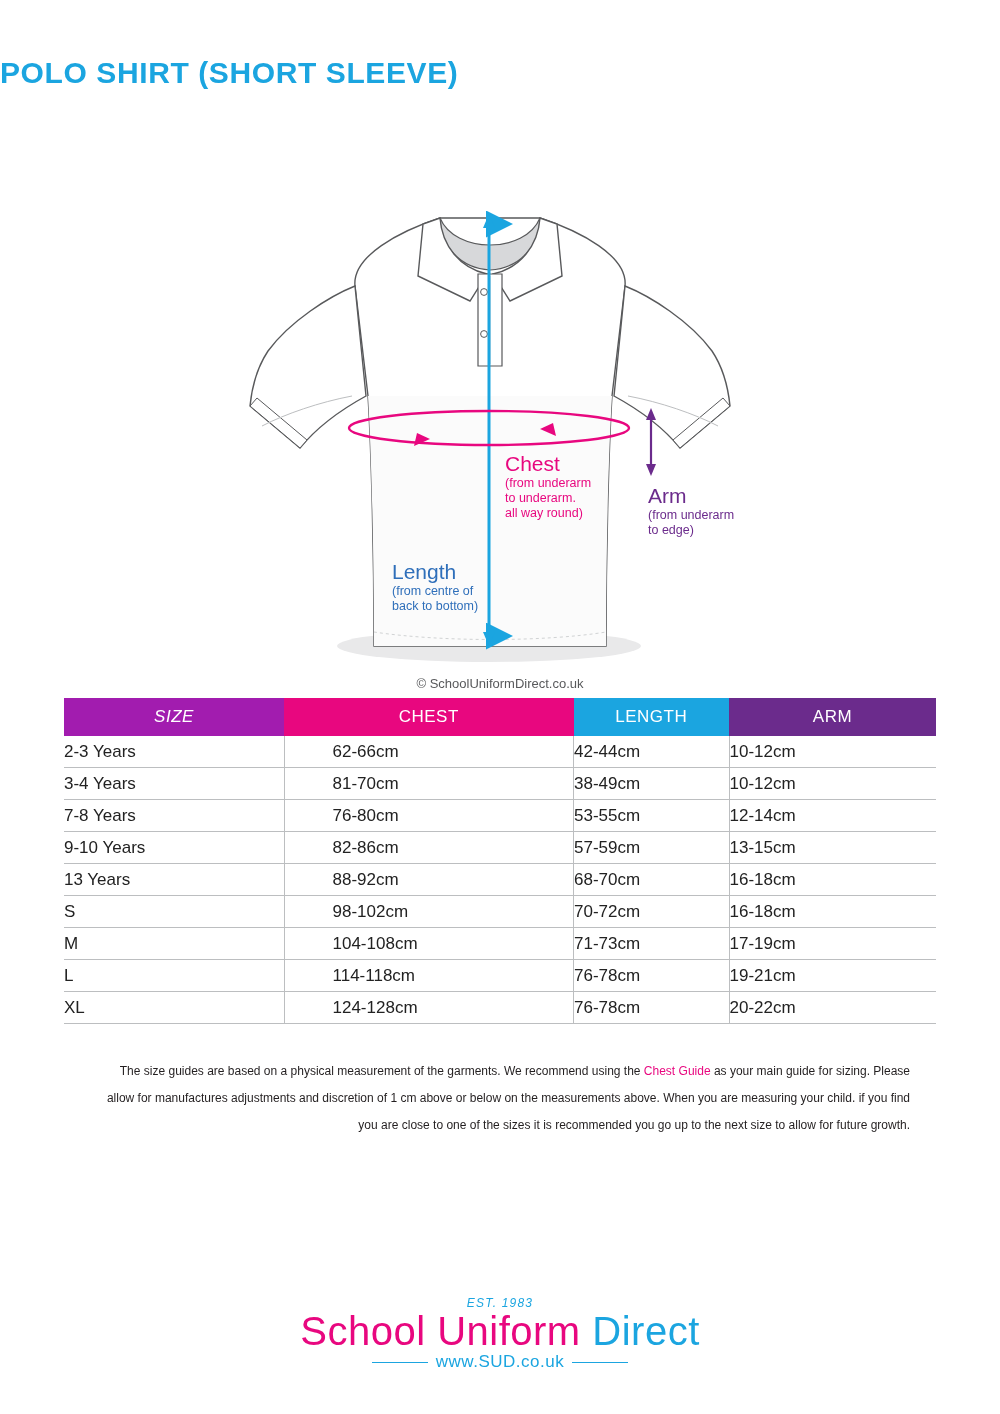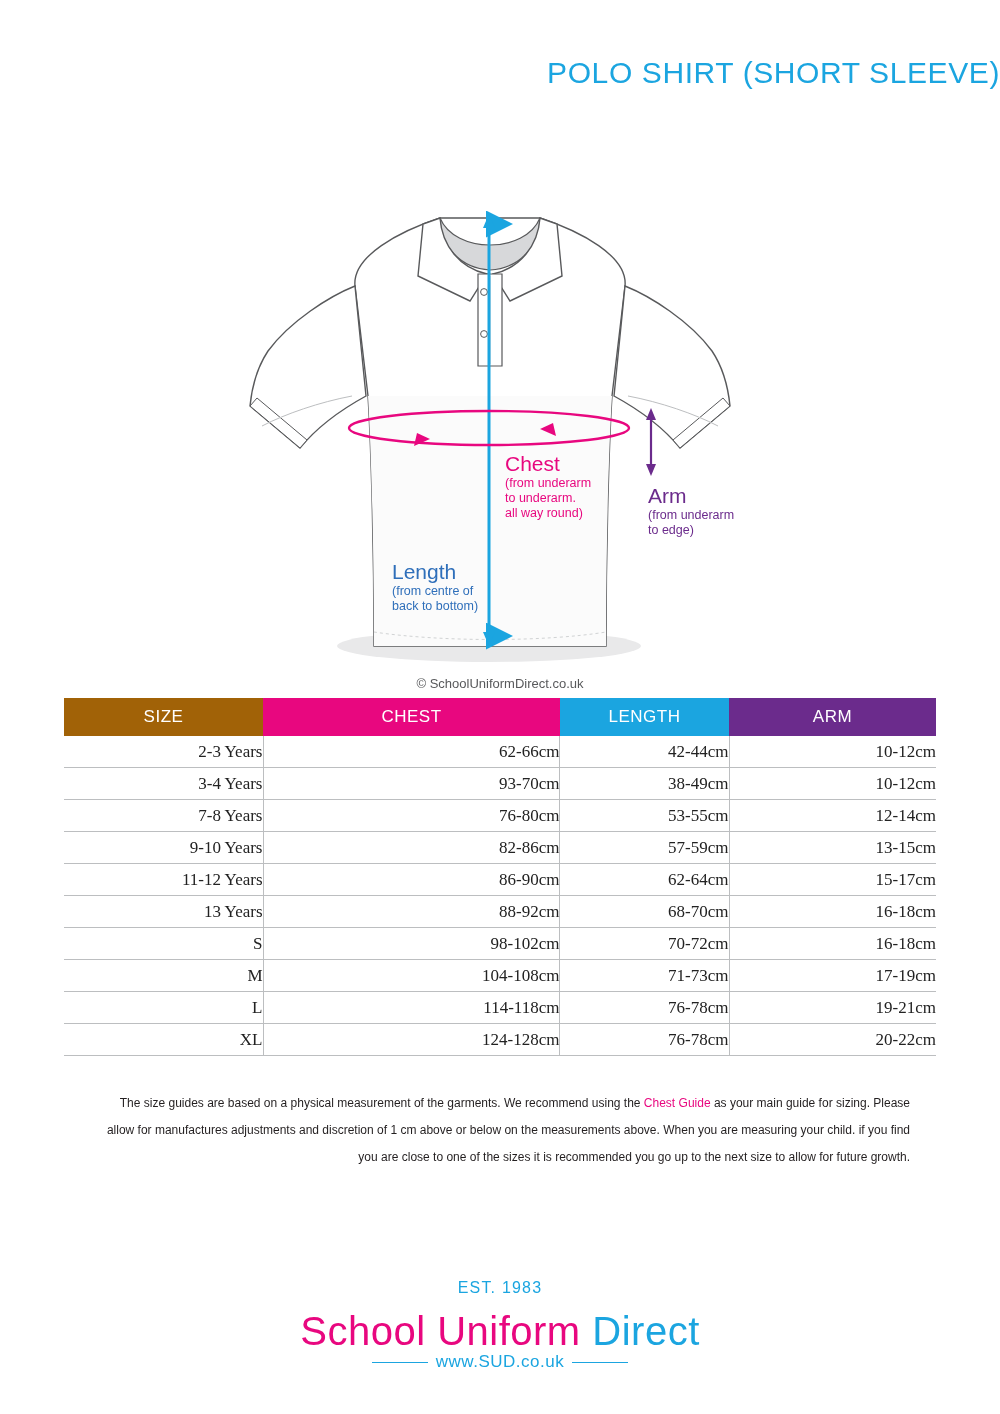--- a/index.html
+++ b/index.html
@@ -10,25 +10,25 @@
     font-family: "Liberation Sans", sans-serif;
   }
   .page {
     position: relative;
     width: 1000px; height: 1414px;
     overflow: hidden;
   }
 
   
   .title {
-    text-align: right;
+    text-align: left;
     color: #1ba5e0;
     font-size: 30px;
     letter-spacing: 0.6px;
-    font-weight: 400;
+    font-weight: 700;
     margin-top: 56px;
   }
 
   
   .diagram {
     position: relative;
     width: 1000px;
     height: 600px;
     margin-top: 6px;
   }
@@ -65,31 +65,30 @@
     color: #222;
   }
   thead th {
     color: #ffffff;
     font-weight: 400;
     font-size: 17px;
     letter-spacing: 0.5px;
     padding: 9px 0;
     text-align: center;
   }
-  th.h-size   { background: #a16207; width: 199px; }
+  th.h-size   { background: #a21caf; width: 220px; font-style: italic; }
   th.h-chest  { background: #e8077f; }
   th.h-length { background: #1ba5e0; }
   th.h-arm    { background: #6b2b8c; width: 207px; }
 
   tbody td {
-    text-align: right;
+    text-align: left;
     padding: 5.5px 0;
     border-bottom: 1px solid #bcbec0;
     font-size: 17px;
-    font-family: Liberation Serif, serif;
   }
   tbody tr td:first-child { border-right: 1px solid #bcbec0; }
   tbody tr td:nth-child(2) { border-right: 1px solid #bcbec0; padding-left: 48px; }
   tbody tr td:nth-child(3) { border-right: 1px solid #bcbec0; }
   tbody tr:last-child td { border-bottom: 1px solid #bcbec0; }
 
   
   .note {
     width: 820px;
     margin: 34px auto 0;
@@ -102,23 +101,24 @@
 
   
   .footer {
     position: absolute;
     left: 0; right: 0;
     bottom: 42px;
     text-align: center;
   }
   .est {
     color: #1ba5e0;
-    font-size: 16px;
+    font-size: 12px;
     letter-spacing: 1.2px;
-    margin-bottom: 14px;
+    margin-bottom: 1px;
+    font-style: italic;
   }
   .brand {
     font-size: 40px;
     letter-spacing: 0.5px;
     line-height: 40px;
   }
   .brand .p { color: #e8077f; }
   .brand .b { color: #1ba5e0; }
   .url-row {
     display: flex;
@@ -240,41 +240,35 @@
       </thead>
       <tbody id="table-body">
           <tr>
             <td>2-3 Years</td>
             <td>62-66cm</td>
             <td>42-44cm</td>
             <td>10-12cm</td>
           </tr>
           <tr>
             <td>3-4 Years</td>
-            <td>93-70cm</td>
+            <td>81-70cm</td>
             <td>38-49cm</td>
             <td>10-12cm</td>
           </tr>
           <tr>
             <td>7-8 Years</td>
             <td>76-80cm</td>
             <td>53-55cm</td>
             <td>12-14cm</td>
           </tr>
           <tr>
             <td>9-10 Years</td>
             <td>82-86cm</td>
             <td>57-59cm</td>
             <td>13-15cm</td>
-          </tr>
-          <tr>
-            <td>11-12 Years</td>
-            <td>86-90cm</td>
-            <td>62-64cm</td>
-            <td>15-17cm</td>
           </tr>
           <tr>
             <td>13 Years</td>
             <td>88-92cm</td>
             <td>68-70cm</td>
             <td>16-18cm</td>
           </tr>
           <tr>
             <td>S</td>
             <td>98-102cm</td>

